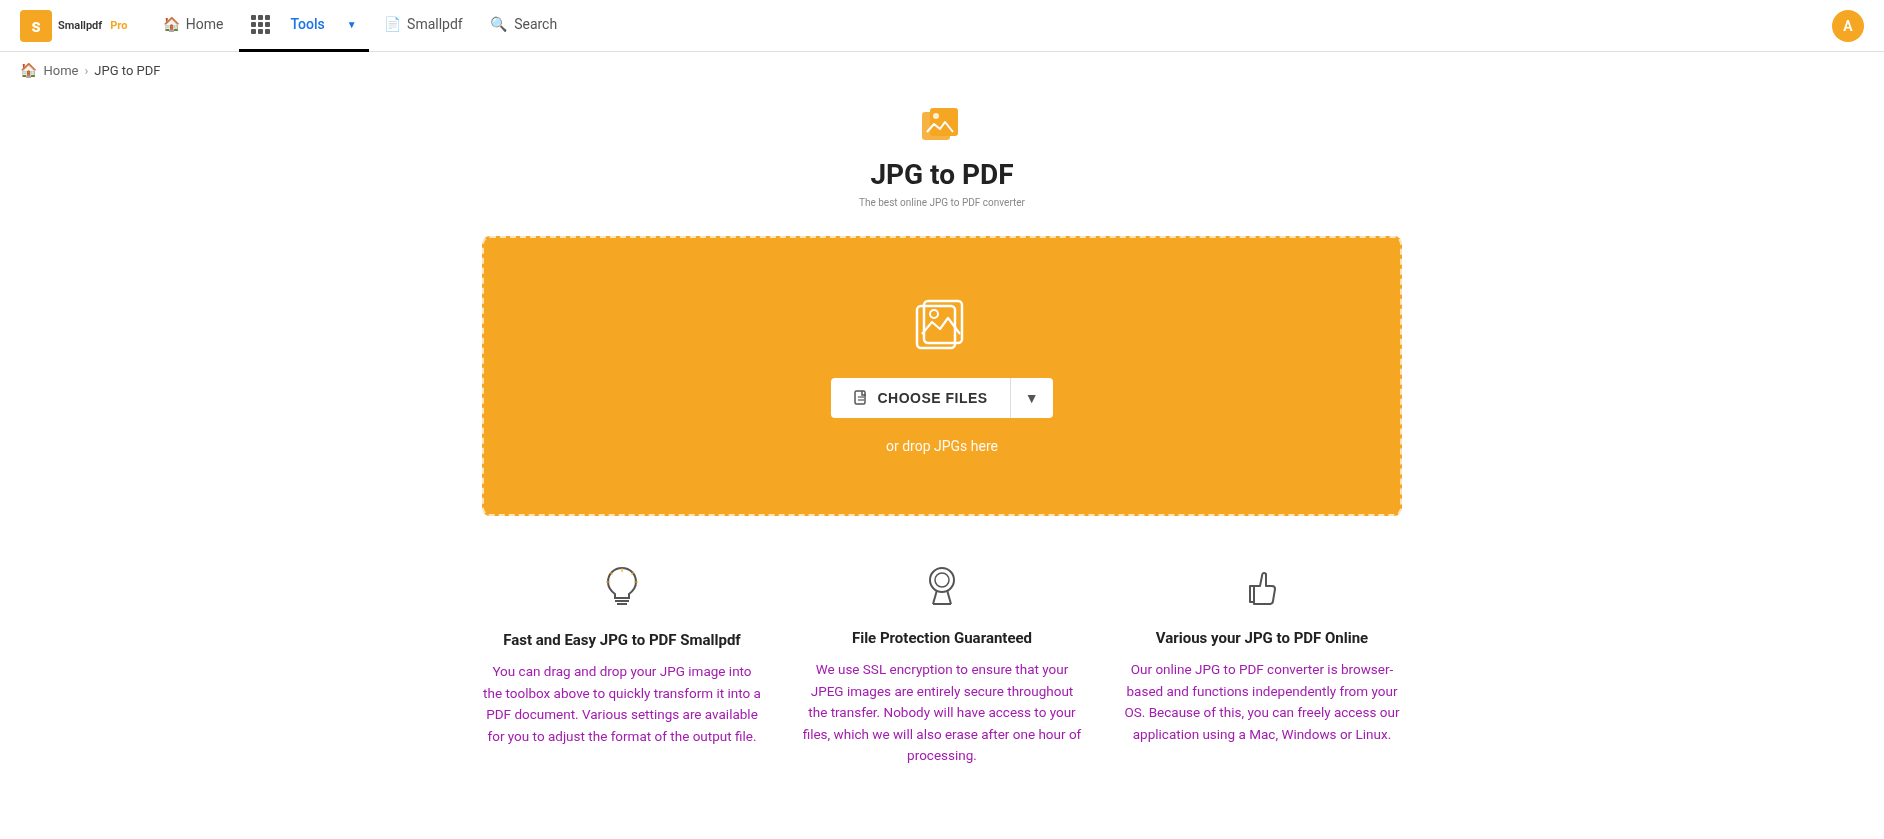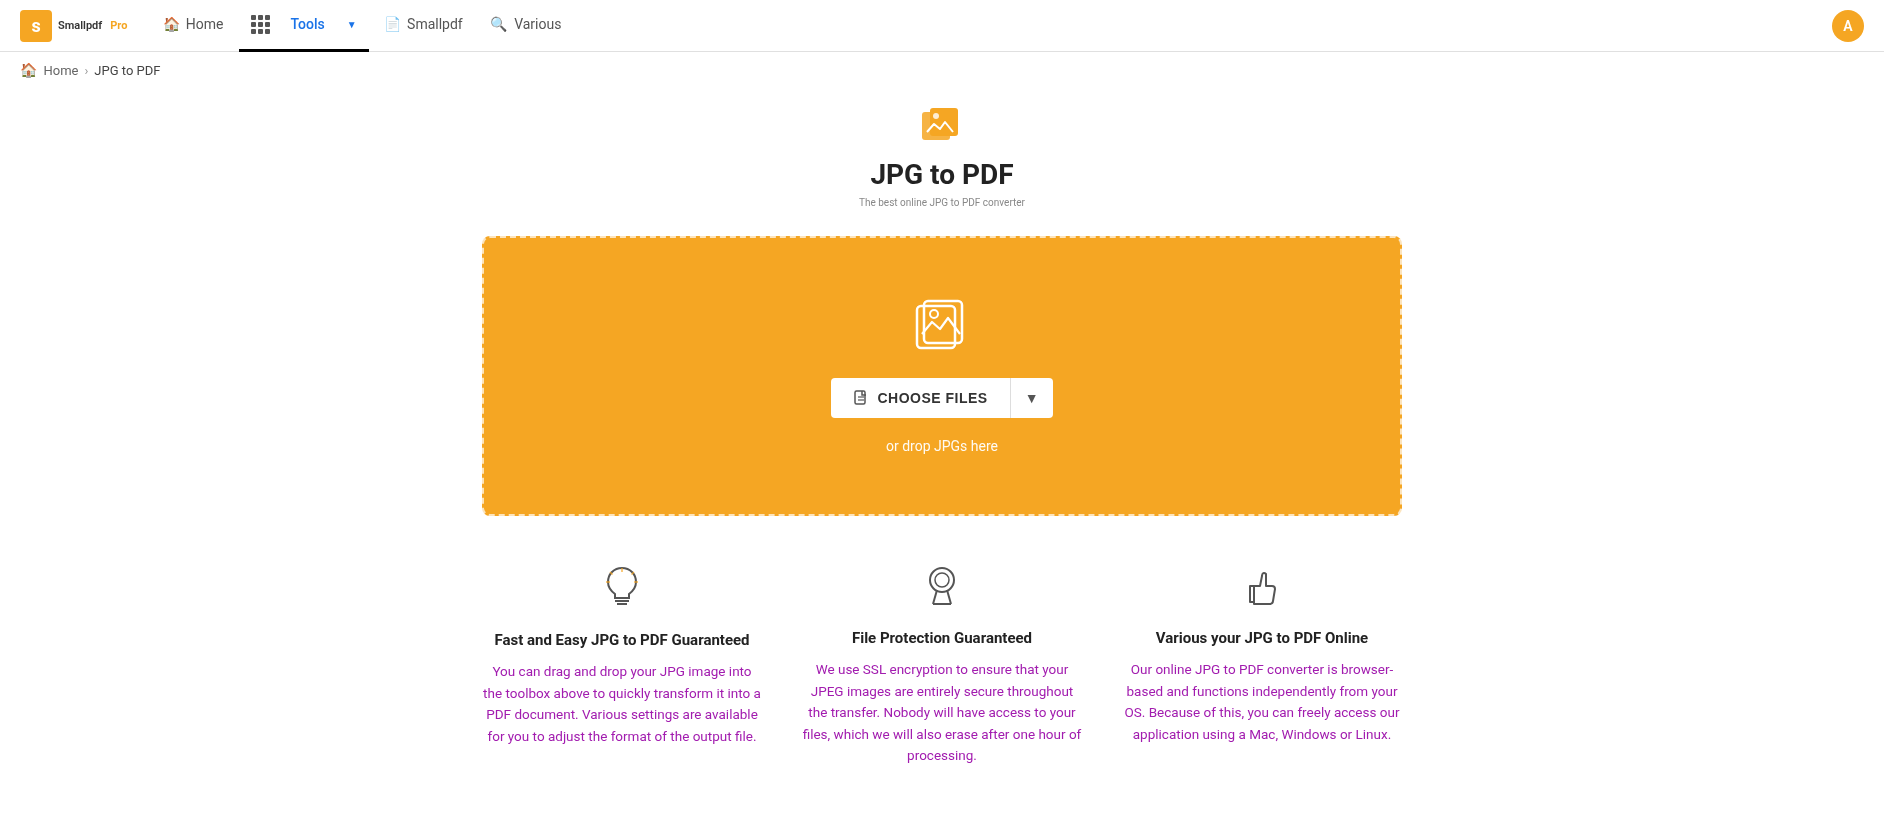--- a/index.html
+++ b/index.html
@@ -259,21 +259,21 @@
       </span>
       <span>Tools</span>
       <span class="nav-dropdown">▼</span>
     </a>
     <a class="nav-item" href="#">
       <span class="nav-icon">📄</span>
       <span>Smallpdf</span>
     </a>
     <a class="search-nav nav-item" href="#">
       <span class="nav-icon">🔍</span>
-      <span>Various</span>
+      <span>Search</span>
     </a>
   </nav>
 
   <div class="avatar">A</div>
 </header>
 
 <div class="breadcrumb">
   <span class="nav-icon">🏠</span>
   <a href="#">Home</a>
   <span class="breadcrumb-sep">›</span>
@@ -332,21 +332,21 @@
           <path d="M18 2 C10 2 4 8 4 16 C4 21 7 25 11 28 L11 32 L25 32 L25 28 C29 25 32 21 32 16 C32 8 26 2 18 2Z" fill="none" stroke="#555" stroke-width="2"></path>
           <line x1="11" y1="35" x2="25" y2="35" stroke="#555" stroke-width="2"></line>
           <line x1="13" y1="38" x2="23" y2="38" stroke="#555" stroke-width="2"></line>
           <line x1="18" y1="2" x2="18" y2="6" stroke="#f5a623" stroke-width="1.5" opacity="0.8"></line>
           <line x1="6" y1="6" x2="8.5" y2="8.5" stroke="#f5a623" stroke-width="1.5" opacity="0.8"></line>
           <line x1="30" y1="6" x2="27.5" y2="8.5" stroke="#f5a623" stroke-width="1.5" opacity="0.8"></line>
           <line x1="2" y1="16" x2="6" y2="16" stroke="#f5a623" stroke-width="1.5" opacity="0.8"></line>
           <line x1="34" y1="16" x2="30" y2="16" stroke="#f5a623" stroke-width="1.5" opacity="0.8"></line>
         </svg>
       </span>
-      <h3 class="feature-title">Fast and Easy JPG to PDF Guaranteed</h3>
+      <h3 class="feature-title">Fast and Easy JPG to PDF Smallpdf</h3>
       <p class="feature-desc">You can drag and drop your JPG image into the toolbox above to quickly transform it into a PDF document. Various settings are available for you to adjust the format of the output file.</p>
     </div>
 
     <div class="feature">
       <span class="feature-icon">
         <svg width="36" height="40" viewBox="0 0 36 40">
           <circle cx="18" cy="14" r="12" fill="none" stroke="#555" stroke-width="2"></circle>
           <circle cx="18" cy="14" r="7" fill="none" stroke="#555" stroke-width="1.5"></circle>
           <line x1="13" y1="24" x2="9" y2="38" stroke="#555" stroke-width="2"></line>
           <line x1="23" y1="24" x2="27" y2="38" stroke="#555" stroke-width="2"></line>

